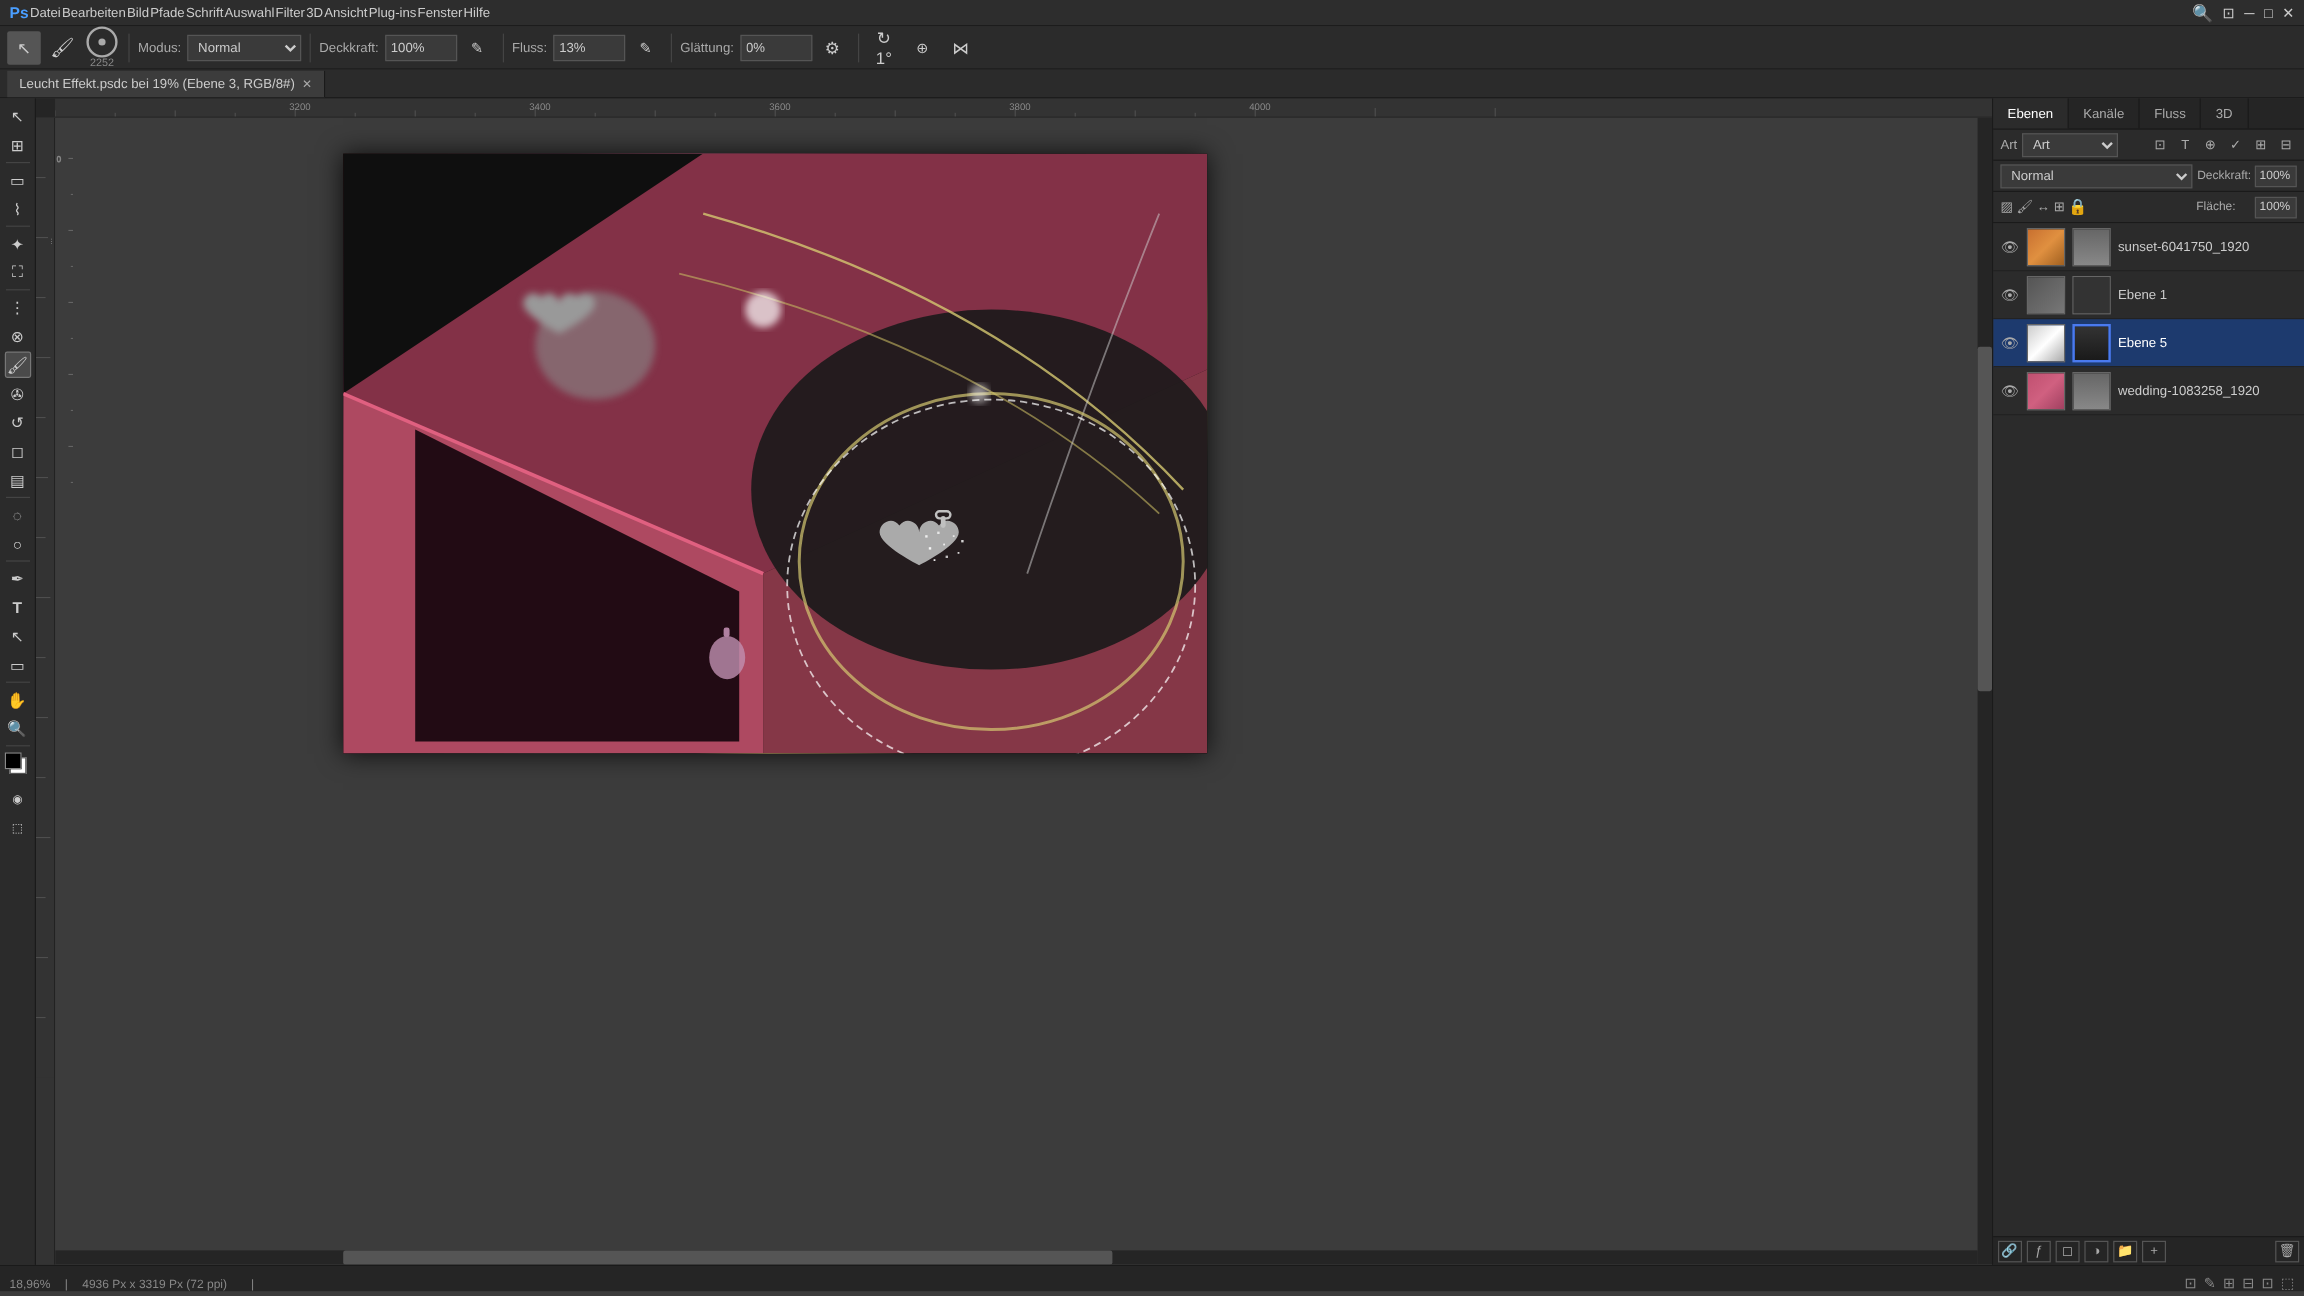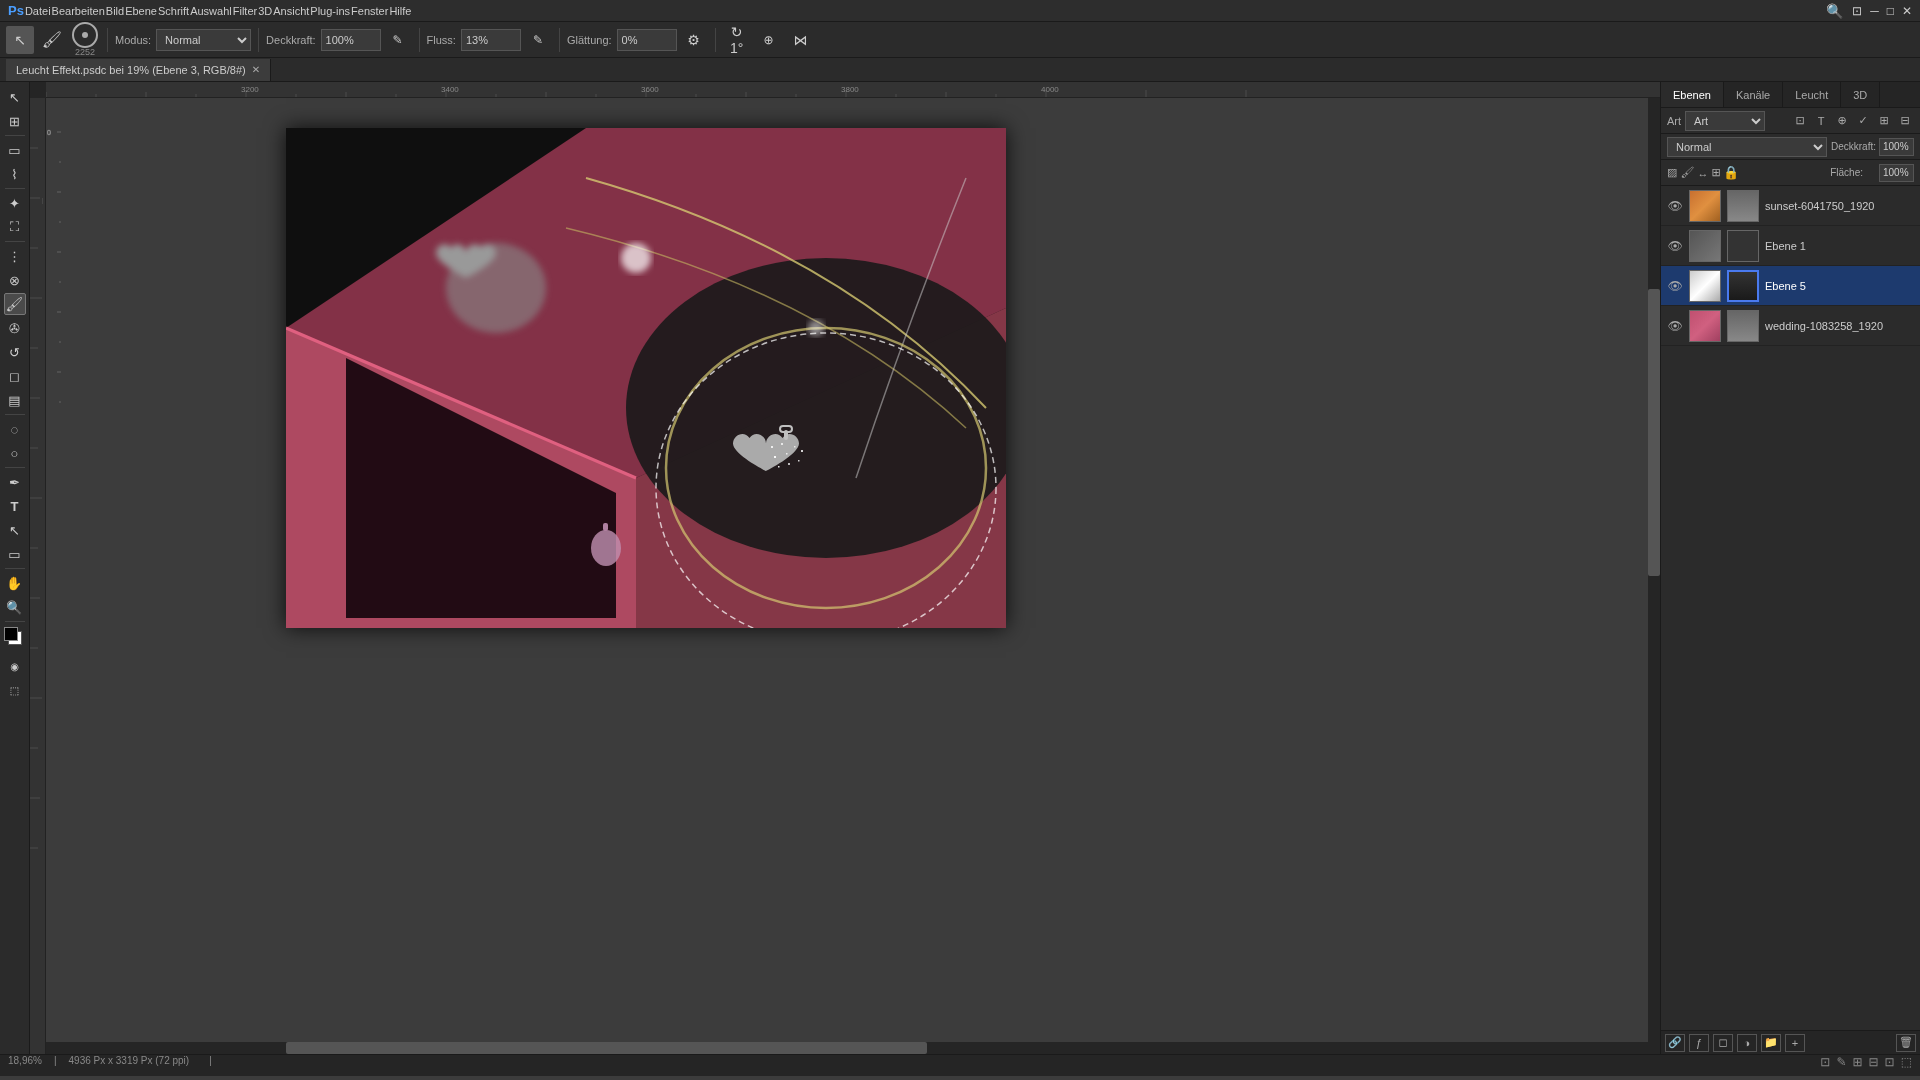--- a/index.html
+++ b/index.html
@@ -347,21 +347,21 @@
       border: 1px solid #555;
       cursor: pointer;
       color: #aaa;
       font-size: 11px;
       display: flex; align-items: center; justify-content: center;
     }
 
     
     #status-bar {
       display: flex;
-      align-items: flex-start;
+      align-items: flex-end;
       height: 22px;
       background: #252525;
       border-top: 1px solid #1a1a1a;
       padding: 0 8px;
       gap: 12px;
       font-size: 10px;
       color: #888;
     }
 
     
@@ -424,21 +424,21 @@
 
   </style>
 </head>
 <body>
 
 <div id="menu-bar">
   <span style="color:#4a9eff;font-weight:bold;font-size:13px;">Ps</span>
   <span>Datei</span>
   <span>Bearbeiten</span>
   <span>Bild</span>
-  <span>Ebene</span>
+  <span>Pfade</span>
   <span>Schrift</span>
   <span>Auswahl</span>
   <span>Filter</span>
   <span>3D</span>
   <span>Ansicht</span>
   <span>Plug-ins</span>
   <span>Fenster</span>
   <span>Hilfe</span>
   <div style="margin-left:auto;display:flex;gap:8px;align-items:center;">
     <span style="font-size:14px;">🔍</span>
@@ -715,21 +715,21 @@
 
       </div>
     </div>
   </div>
 
   <div id="right-panel">
 
     <div id="panel-tabs">
       <div class="panel-tab active">Ebenen</div>
       <div class="panel-tab">Kanäle</div>
-      <div class="panel-tab">Leucht</div>
+      <div class="panel-tab">Fluss</div>
       <div class="panel-tab">3D</div>
     </div>
 
     <div class="art-section">
       <span style="font-size:11px;color:#aaa;">Art</span>
       <select class="art-select">
         <option>Art</option>
       </select>
       <div class="art-icons">
         <button class="art-icon-btn">⊡</button>

